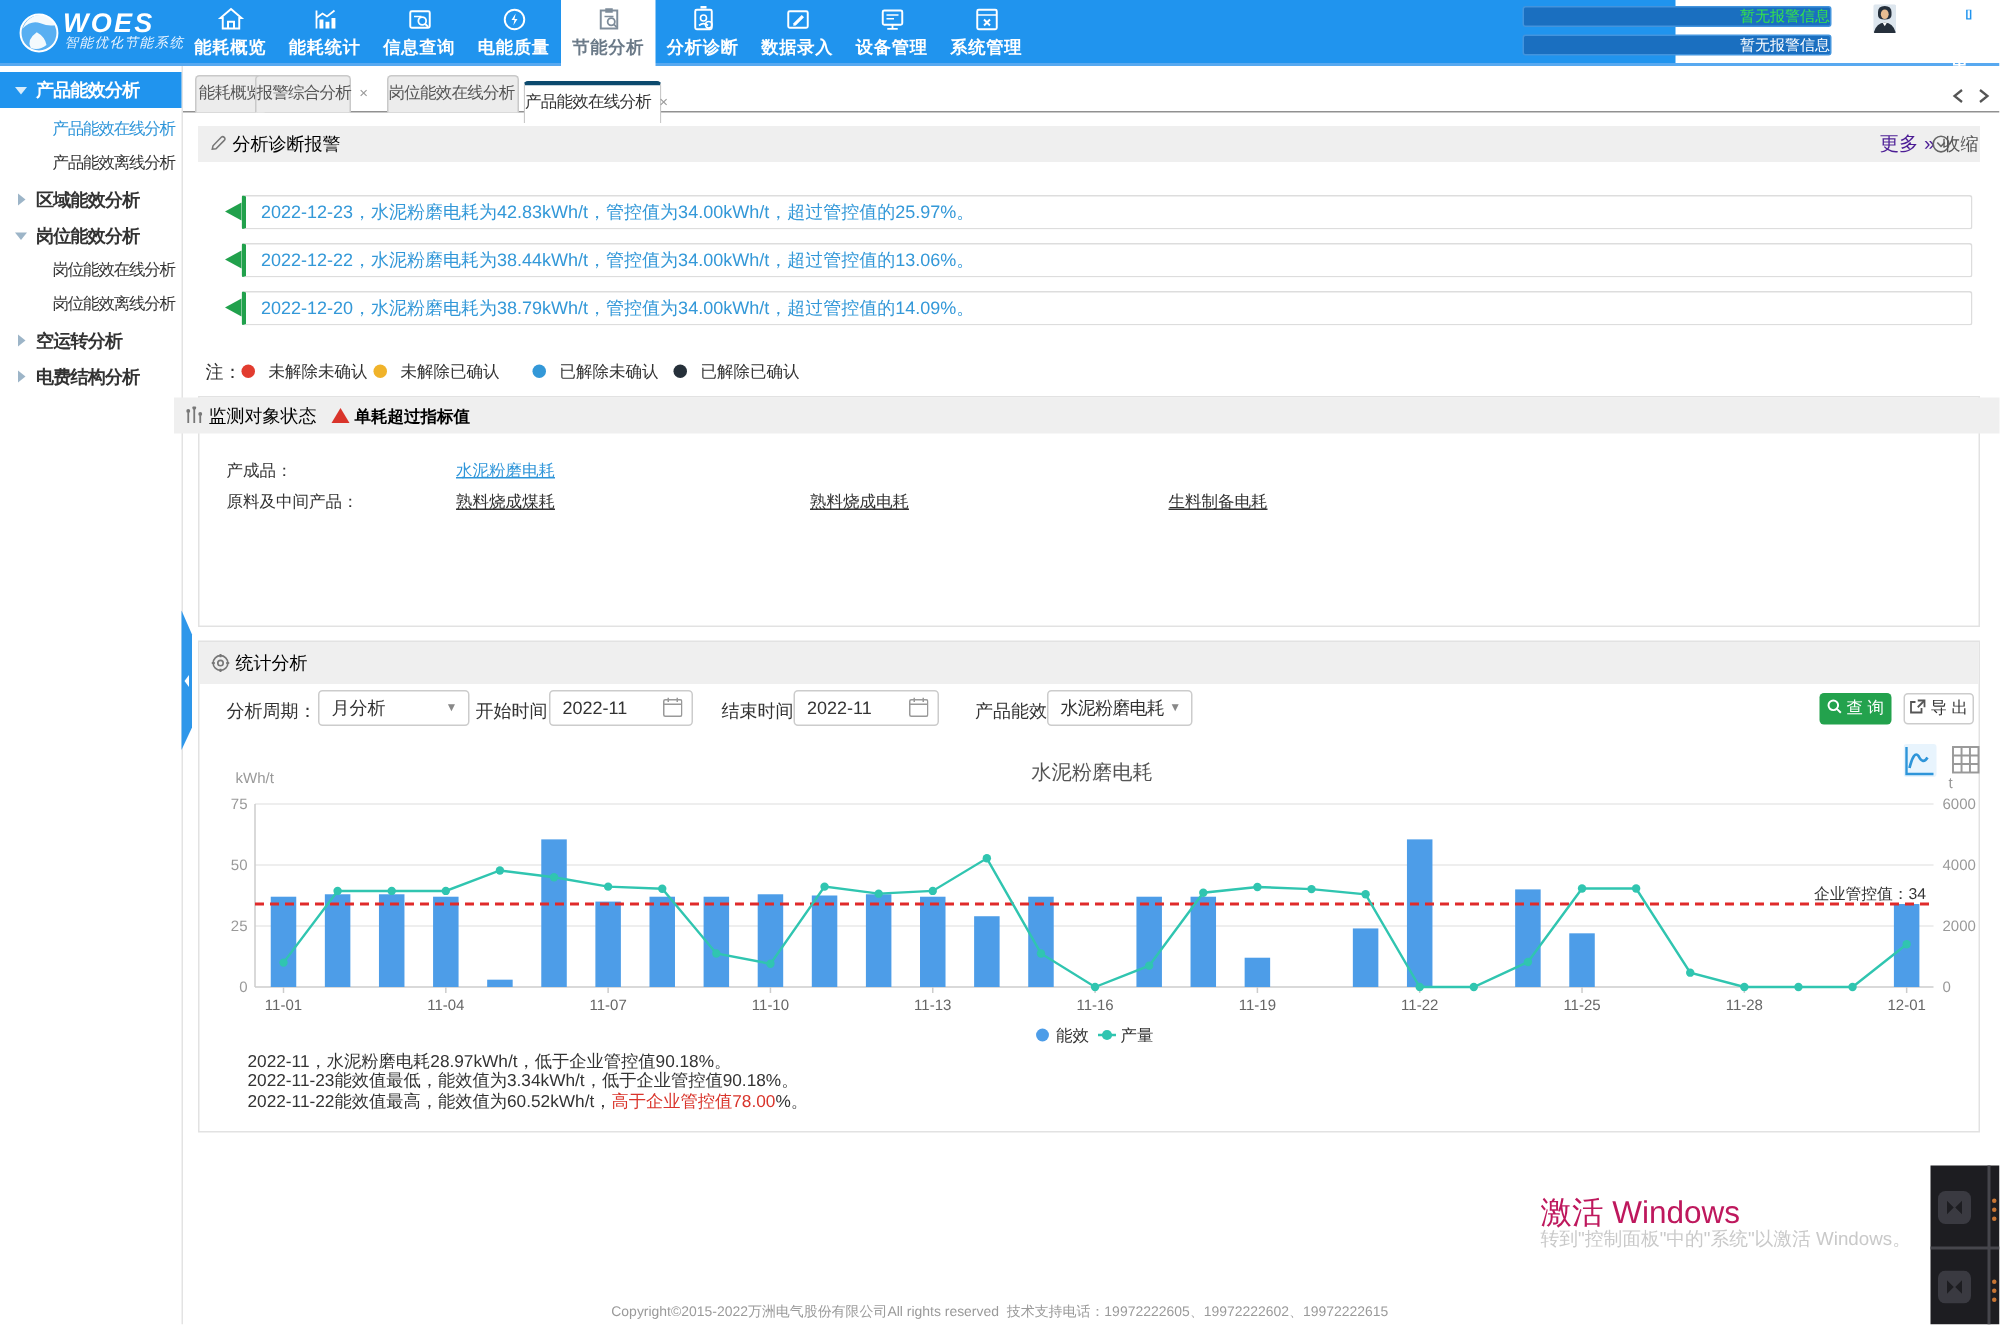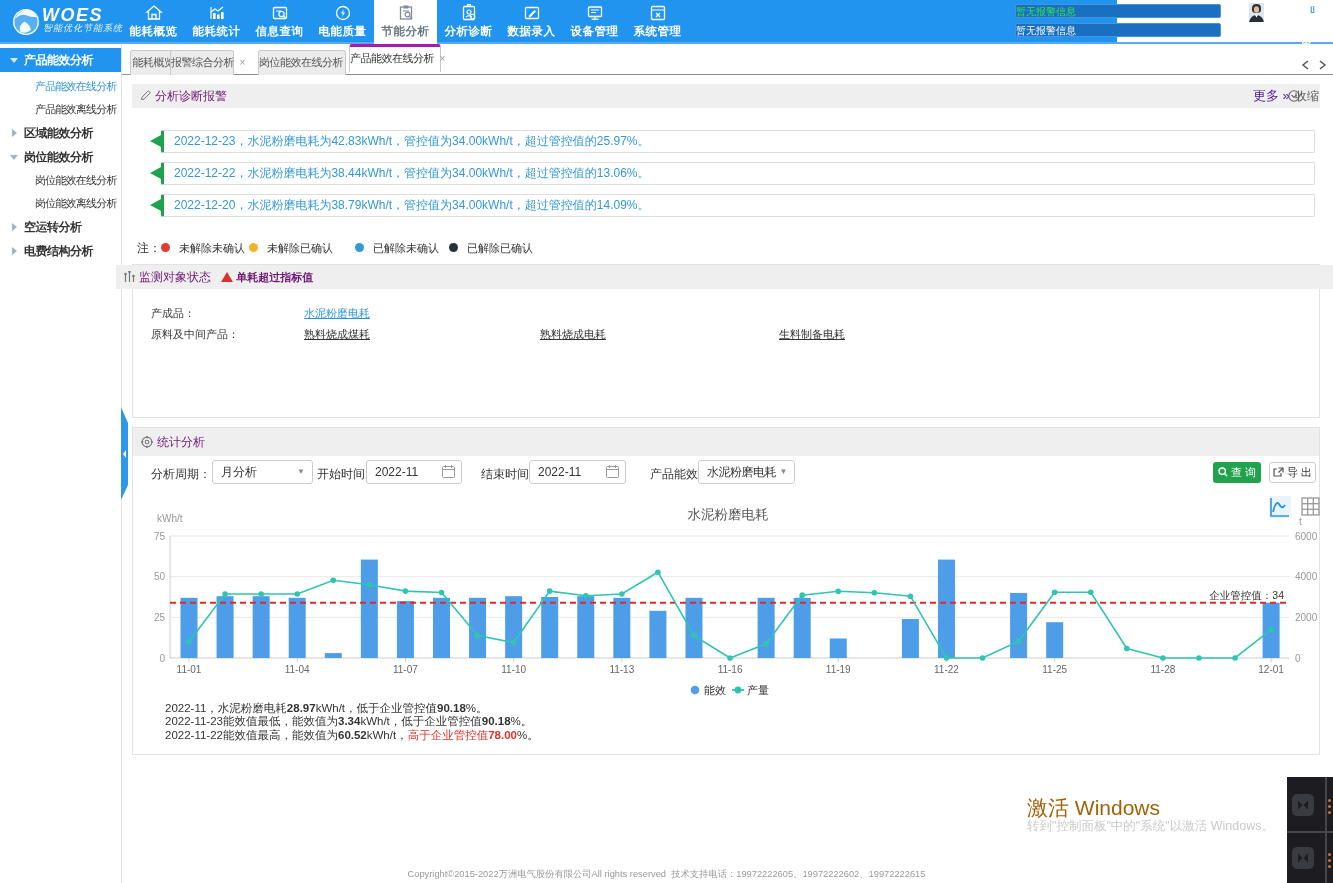--- a/index.html
+++ b/index.html
@@ -8,45 +8,45 @@
 
 #header{position:absolute;left:0;top:0;width:1117px;height:44px;background:#2094ee}
 #logo-globe{position:absolute;left:12px;top:8px;width:28px;height:28px}
 #logo-woes{position:absolute;left:42px;top:5px;color:#fff;font-size:18px;font-weight:bold;font-style:italic;letter-spacing:1.5px}
 #logo-sub{position:absolute;left:43px;top:22px;color:#eaf4ff;font-size:9px;font-style:italic;letter-spacing:1px;white-space:nowrap}
 .nav{position:absolute;left:122px;top:0;height:44px;display:flex}
 .nav-item{width:63px;height:44px;text-align:center;color:#fff;position:relative}
 .nav-item .ni{margin-top:4px;height:19px}
 .nav-item .nt{font-size:11.5px;font-weight:bold;letter-spacing:0.5px;margin-top:1px}
 .nav-item.active{background:#fff;color:#6b7a88}
-.hbar{position:absolute;left:1015px;width:206px;height:14px;background:#1a6fc0;border:1px solid #4394dd;border-radius:2px;font-size:10px;text-align:left;line-height:13px;overflow:hidden}
+.hbar{position:absolute;left:1015px;width:206px;height:14px;background:#1a6fc0;border:1px solid #4394dd;border-radius:2px;font-size:10px;text-align:right;line-height:13px;overflow:hidden}
 #hbar1{top:4px;color:#35e24b}
 #hbar2{top:23px;color:#fff}
 #avatar{position:absolute;left:1249px;top:3px;width:15px;height:19px;background:#dfe7ee;border-radius:1px;overflow:hidden}
 #hello{position:absolute;left:1222px;top:25px;width:75px;text-align:center;color:#fff;font-size:11.5px;white-space:nowrap}
 #logout-ic{position:absolute;left:1305px;top:6px}
 #logout-tx{position:absolute;left:1301px;top:22px;color:#fff;font-size:11.5px;font-weight:bold}
 
 #sidebar{position:absolute;left:0;top:44px;width:122px;height:839px;background:#fff;border-right:1px solid #e3e3e3}
 .m-item{position:relative;height:24px;line-height:24px;font-size:12px;color:#333;font-weight:bold}
 .m-item .chev{position:absolute;left:10px;top:10px;width:0;height:0;border-left:4px solid transparent;border-right:4px solid transparent;border-top:5px solid #9db5c8}
 .m-item .chev.r{left:12px;top:8px;border-top:4px solid transparent;border-bottom:4px solid transparent;border-left:5px solid #9db5c8;border-right:none}
 .m-item .mt{position:absolute;left:24px;top:0;white-space:nowrap;letter-spacing:-0.5px}
 .m-item.sel{background:#2094ee;color:#fff}
 .m-item.sel .chev{border-top-color:#d7ecfb}
 .m-sub{height:23px;line-height:23px;font-size:11px;color:#333;padding-left:35px;white-space:nowrap;letter-spacing:-0.8px}
 .m-sub.on{color:#2e95d9}
 
 #tabbar{position:absolute;left:122px;top:44px;width:1211px;height:31px;background:#fff;border-bottom:1px solid #919191}
 .tab{position:absolute;top:6px;height:25px;background:#ececec;border:1px solid #c9c9c9;border-bottom:none;border-radius:3px 3px 0 0;font-size:11px;color:#555;text-align:center;line-height:23px;letter-spacing:-0.5px;white-space:nowrap}
 .tab .x{color:#999;font-size:10px;margin-left:3px}
-.tab.act{top:0;height:28px;background:#fff;border-top:3px solid #a21caf;color:#333;line-height:22px}
+.tab.act{top:10px;height:28px;background:#fff;border-top:3px solid #0c4a6e;color:#333;line-height:22px}
 #tb-arr{position:absolute;right:6px;top:12px}
 
-.secbar{position:absolute;left:132px;width:1188px;height:24px;background:#efefef;font-size:12px;color:#701a75;line-height:24px}
+.secbar{position:absolute;left:132px;width:1188px;height:24px;background:#efefef;font-size:12px;color:#000000;line-height:24px}
 .wtri{display:inline-block;width:0;height:0;border-left:6px solid transparent;border-right:6px solid transparent;border-bottom:10px solid #d9342b;vertical-align:-1px}
 .secbox{position:absolute;left:132px;width:1188px;background:#fff;border:1px solid #e2e2e2}
 
 .alert{position:absolute;left:161px;width:1154px;height:23px;border:1px solid #ddd;border-left:3px solid #21a14c;border-radius:2px;font-size:12px;color:#3398d8;line-height:21px;padding-left:10px;white-space:nowrap}
 .alert .tri{position:absolute;left:-14px;top:4px;width:0;height:0;border-right:11px solid #21a14c;border-top:6.5px solid transparent;border-bottom:6.5px solid transparent}
 
 #note{position:absolute;left:137px;top:241px;font-size:12px;color:#333;line-height:14px;white-space:nowrap}
 .ntx{position:absolute;top:241px;font-size:11px;color:#333;line-height:14px;white-space:nowrap}
 .dot{display:inline-block;width:9px;height:9px;border-radius:50%;vertical-align:-1px}
 
@@ -55,24 +55,24 @@
 .mlink.blue{color:#2e95d9}
 
 .flabel{position:absolute;top:466px;font-size:12px;color:#333;white-space:nowrap}
 .fctl{position:absolute;top:460px;height:24px;border:1px solid #ccc;border-radius:3px;background:#fff;font-size:12px;color:#333;line-height:22px;padding-left:8px;white-space:nowrap}
 .fctl .arr{position:absolute;right:7px;top:0;color:#888;font-size:8px}
 .fctl .cal{position:absolute;right:6px;top:4px}
 #btn-q{position:absolute;left:1213px;top:462px;width:48px;height:21px;background:#23a24d;border-radius:3px;color:#fff;font-size:11px;text-align:center;line-height:21px;white-space:nowrap}
 #btn-e{position:absolute;left:1269px;top:462px;width:47px;height:21px;background:#fff;border:1px solid #ccc;border-radius:3px;color:#333;font-size:11px;text-align:center;line-height:19px;white-space:nowrap}
 
 #summary{position:absolute;left:165px;top:702px;font-size:11.5px;color:#333;line-height:13.3px;white-space:nowrap}
-#summary b{font-weight:bold}
+#summary b{font-weight:normal}
 .red{color:#d9342b}
 
-#wm1{position:absolute;left:1027px;top:794px;font-size:21px;color:#a16207}
+#wm1{position:absolute;left:1027px;top:794px;font-size:21px;color:#be185d}
 #wm2{position:absolute;left:1027px;top:818px;font-size:12.5px;color:#c9c9c9}
 #footer{position:absolute;left:0;top:868px;width:1333px;text-align:center;font-size:9.3px;color:#9a9a9a}
 
 .odots{position:absolute;width:3px;height:3px;border-radius:50%;background:#c87533;box-shadow:0 6px 0 #c87533,0 12px 0 #c87533}
 </style>
 </head>
 <body>
 
 <div id="header">
   <div style="position:absolute;left:0;top:42px;width:1333px;height:2px;background:#58a9f0"></div>

